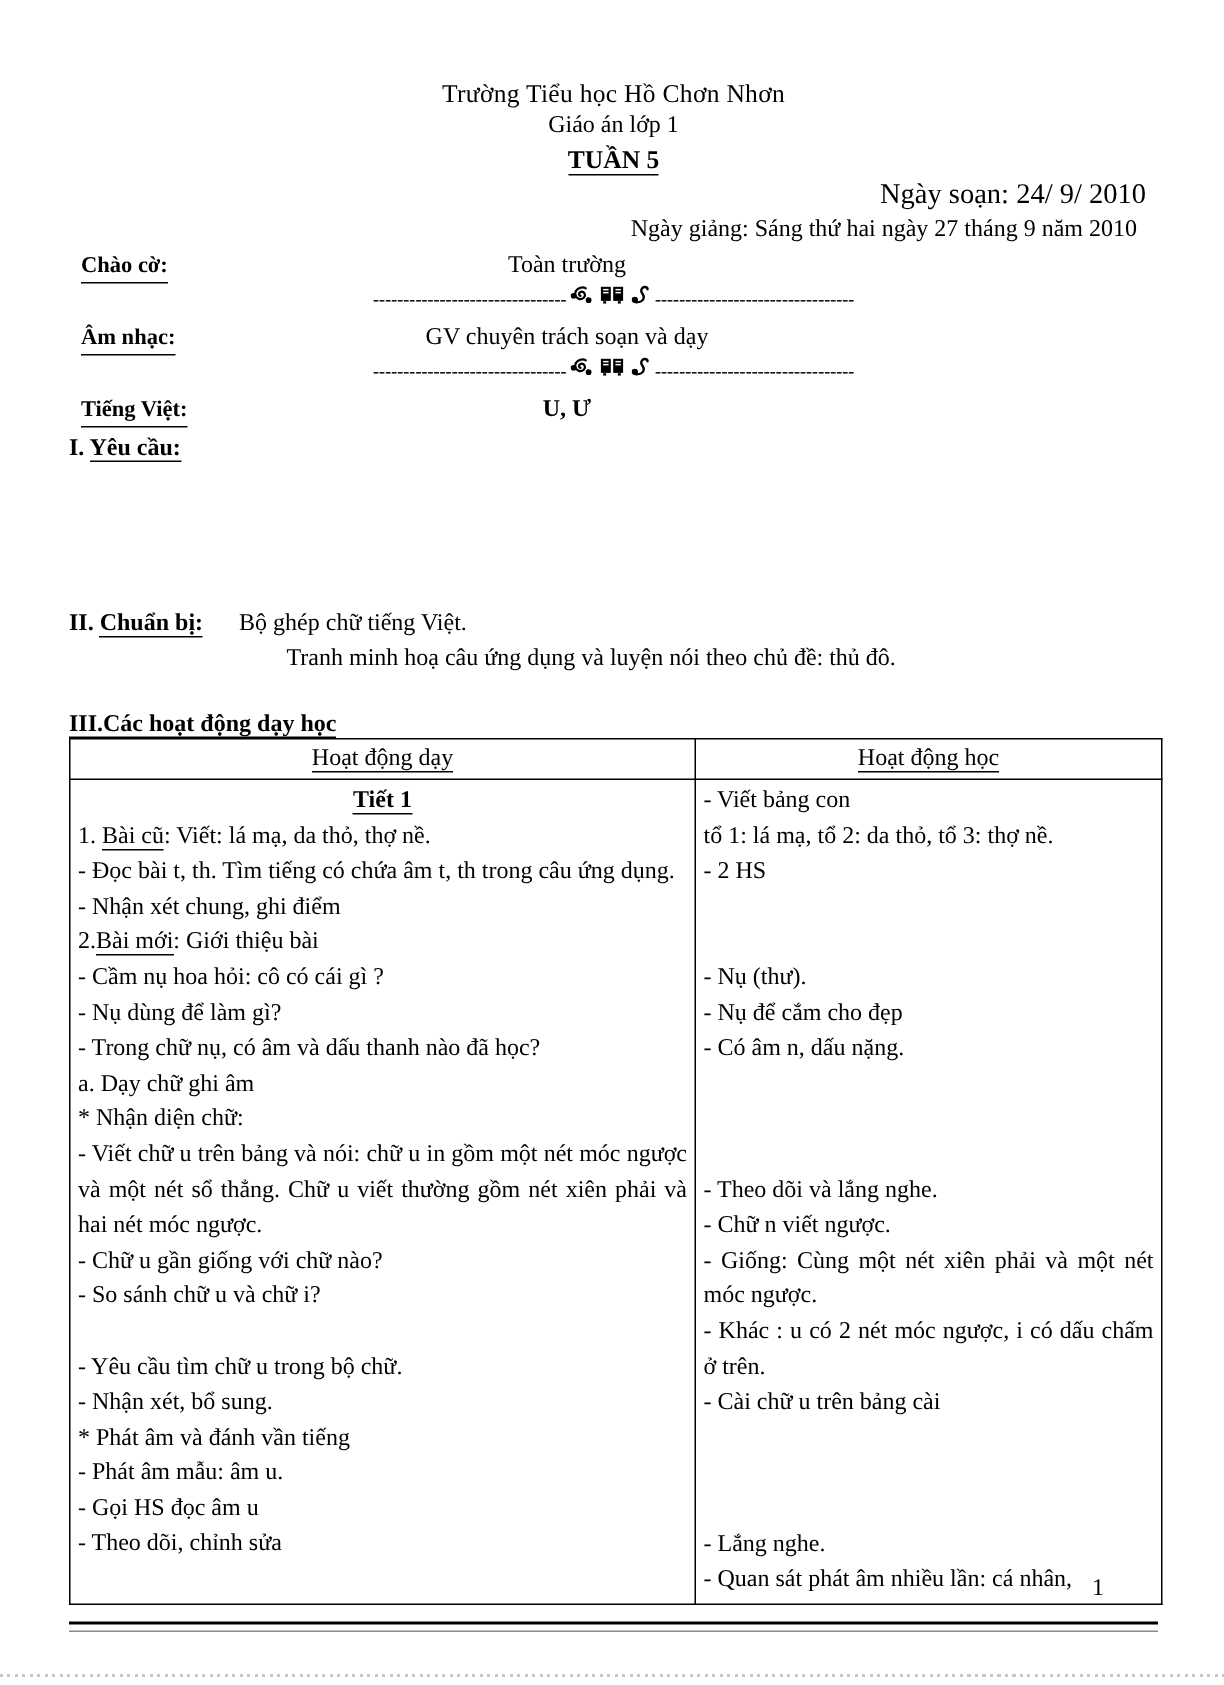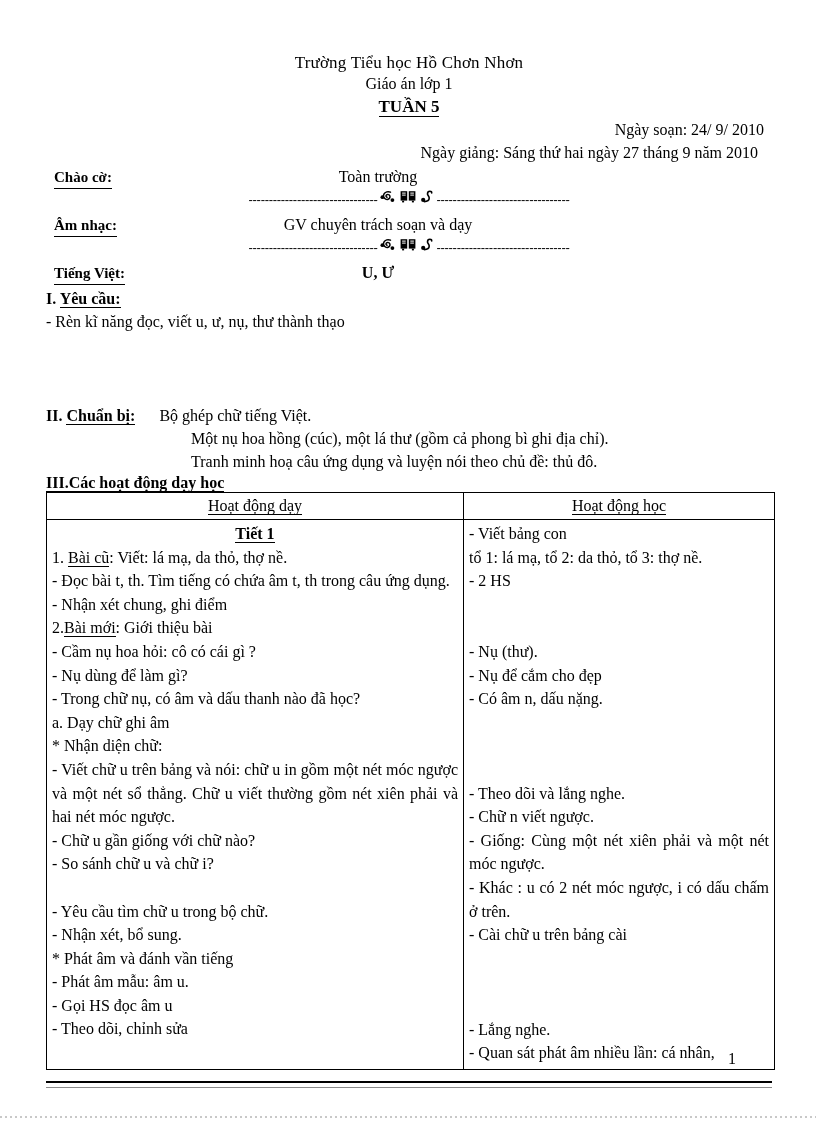--- a/index.html
+++ b/index.html
@@ -50,21 +50,21 @@
     border-bottom: 1.4px solid #000;
     padding-bottom: 0px;
   }
 
   .date-soan {
     position: absolute;
     left: 46px;
     top: 120px;
     width: 726px;
     text-align: right;
-    font-size: 16px;
+    font-size: 19px;
     line-height: 20px;
     padding-right: 8px;
     box-sizing: border-box;
   }
   .date-giang {
     position: absolute;
     left: 46px;
     top: 143px;
     width: 726px;
     text-align: right;
@@ -336,28 +336,26 @@
     <span class="dash">---------------------------------</span>
   </div>
 
   <div class="subject-row" style="top:262px;">
     <div class="subject-value bold">U, Ư</div>
     <div class="subject-label">Tiếng Việt:</div>
   </div>
 
   <div class="sec" style="top:288px;">
     <div class="sec-head"><span>I. </span><u>Yêu cầu:</u></div>
-    <div class="sec-line">- Rèn kĩ năng đọc, viết u, ư, nụ, thư thành thạo</div>
   </div>
 
   <div class="sec" style="top:404px;">
     <div class="sec-line">
       <span class="sec-head">II. </span><span class="sec-head"><u>Chuẩn bị:</u></span><span style="display:inline-block;width:24px;"></span><span>Bộ ghép chữ tiếng Việt.</span>
     </div>
-    <div class="sec-line indent-prep">Một nụ hoa hồng (cúc), một lá thư (gồm cả phong bì ghi địa chỉ).</div>
     <div class="sec-line indent-prep">Tranh minh hoạ câu ứng dụng và luyện nói theo chủ đề: thủ đô.</div>
   </div>
 
   <div class="sec" style="top:472px;">
     <div class="sec-head"><u>III.Các hoạt động dạy học</u></div>
   </div>
 
   <table class="act-table">
     <thead>
       <tr>

